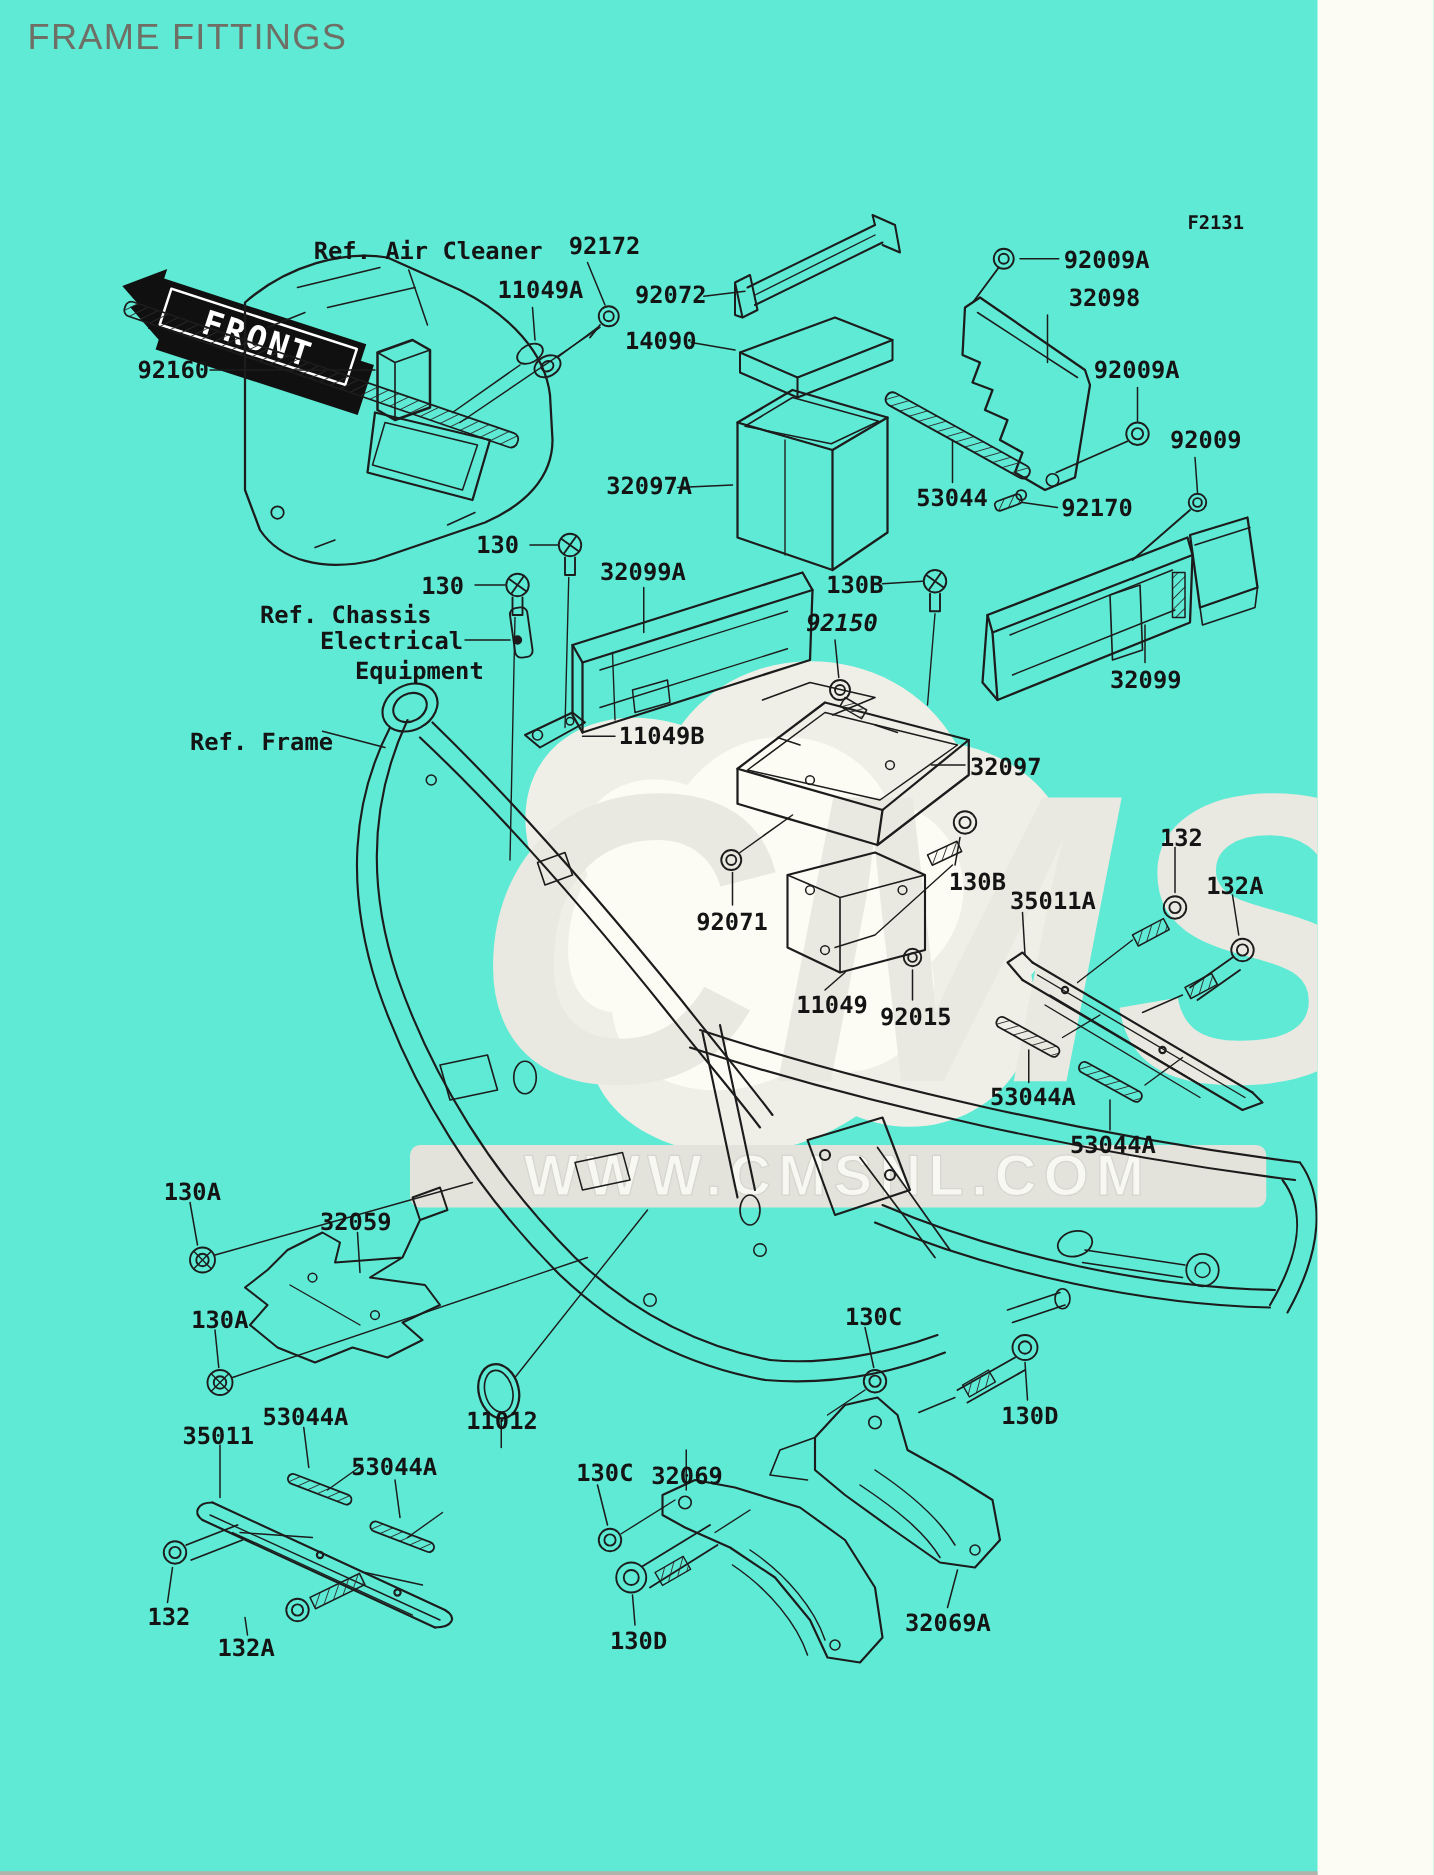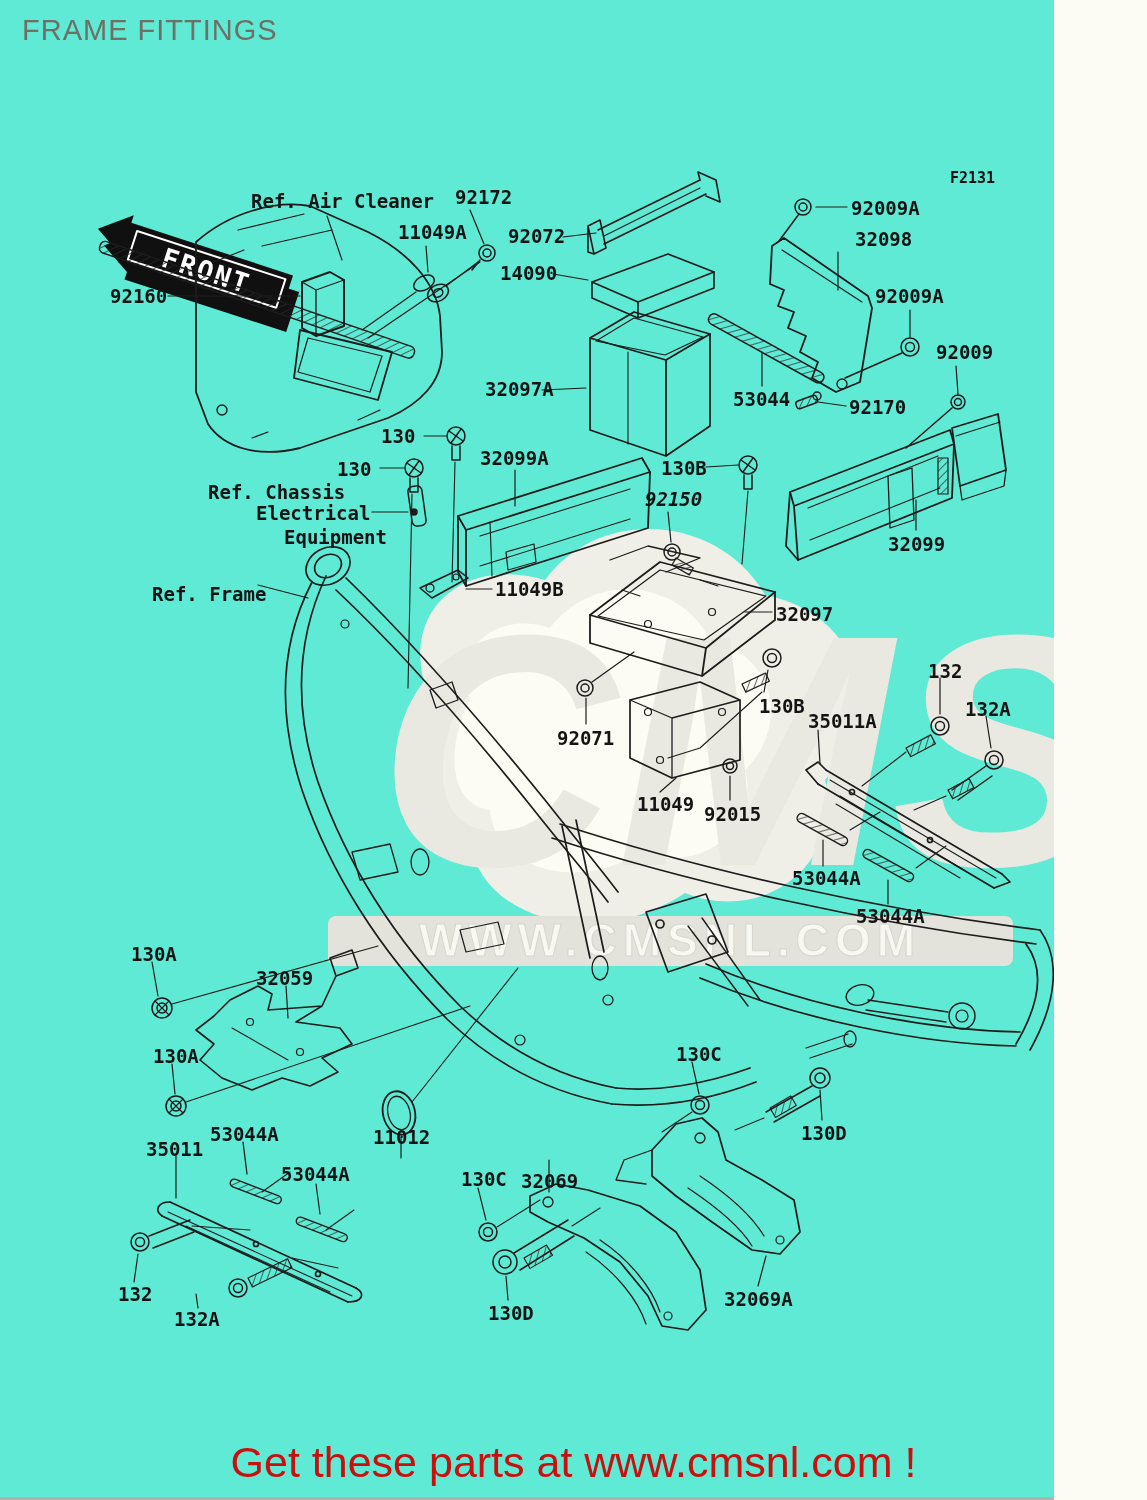--- a/index.html
+++ b/index.html
@@ -486,18 +486,15 @@
       <div class="plabel" style="left: 461px; top: 1169px;">130C</div>
       <div class="plabel" style="left: 521px; top: 1139px; margin-top: 32px;">32069</div>
       <div class="plabel" style="left: 488px; top: 1303px;">130D</div>
       <div class="plabel" style="left: 676px; top: 1044px;">130C</div>
       <div class="plabel" style="left: 801px; top: 1123px;">130D</div>
       <div class="plabel" style="left: 724px; top: 1289px;">32069A</div>
       <div class="plabel" style="left: 118px; top: 1284px;">132</div>
       <div class="plabel" style="left: 174px; top: 1309px;">132A</div>
     </div>
 
-  <div class="footer">
-    <span>Get these parts at www.cmsnl.com !</span>
-  </div>
 
   <div class="bottom-edge"></div>
 </div>
 
 </body></html>

